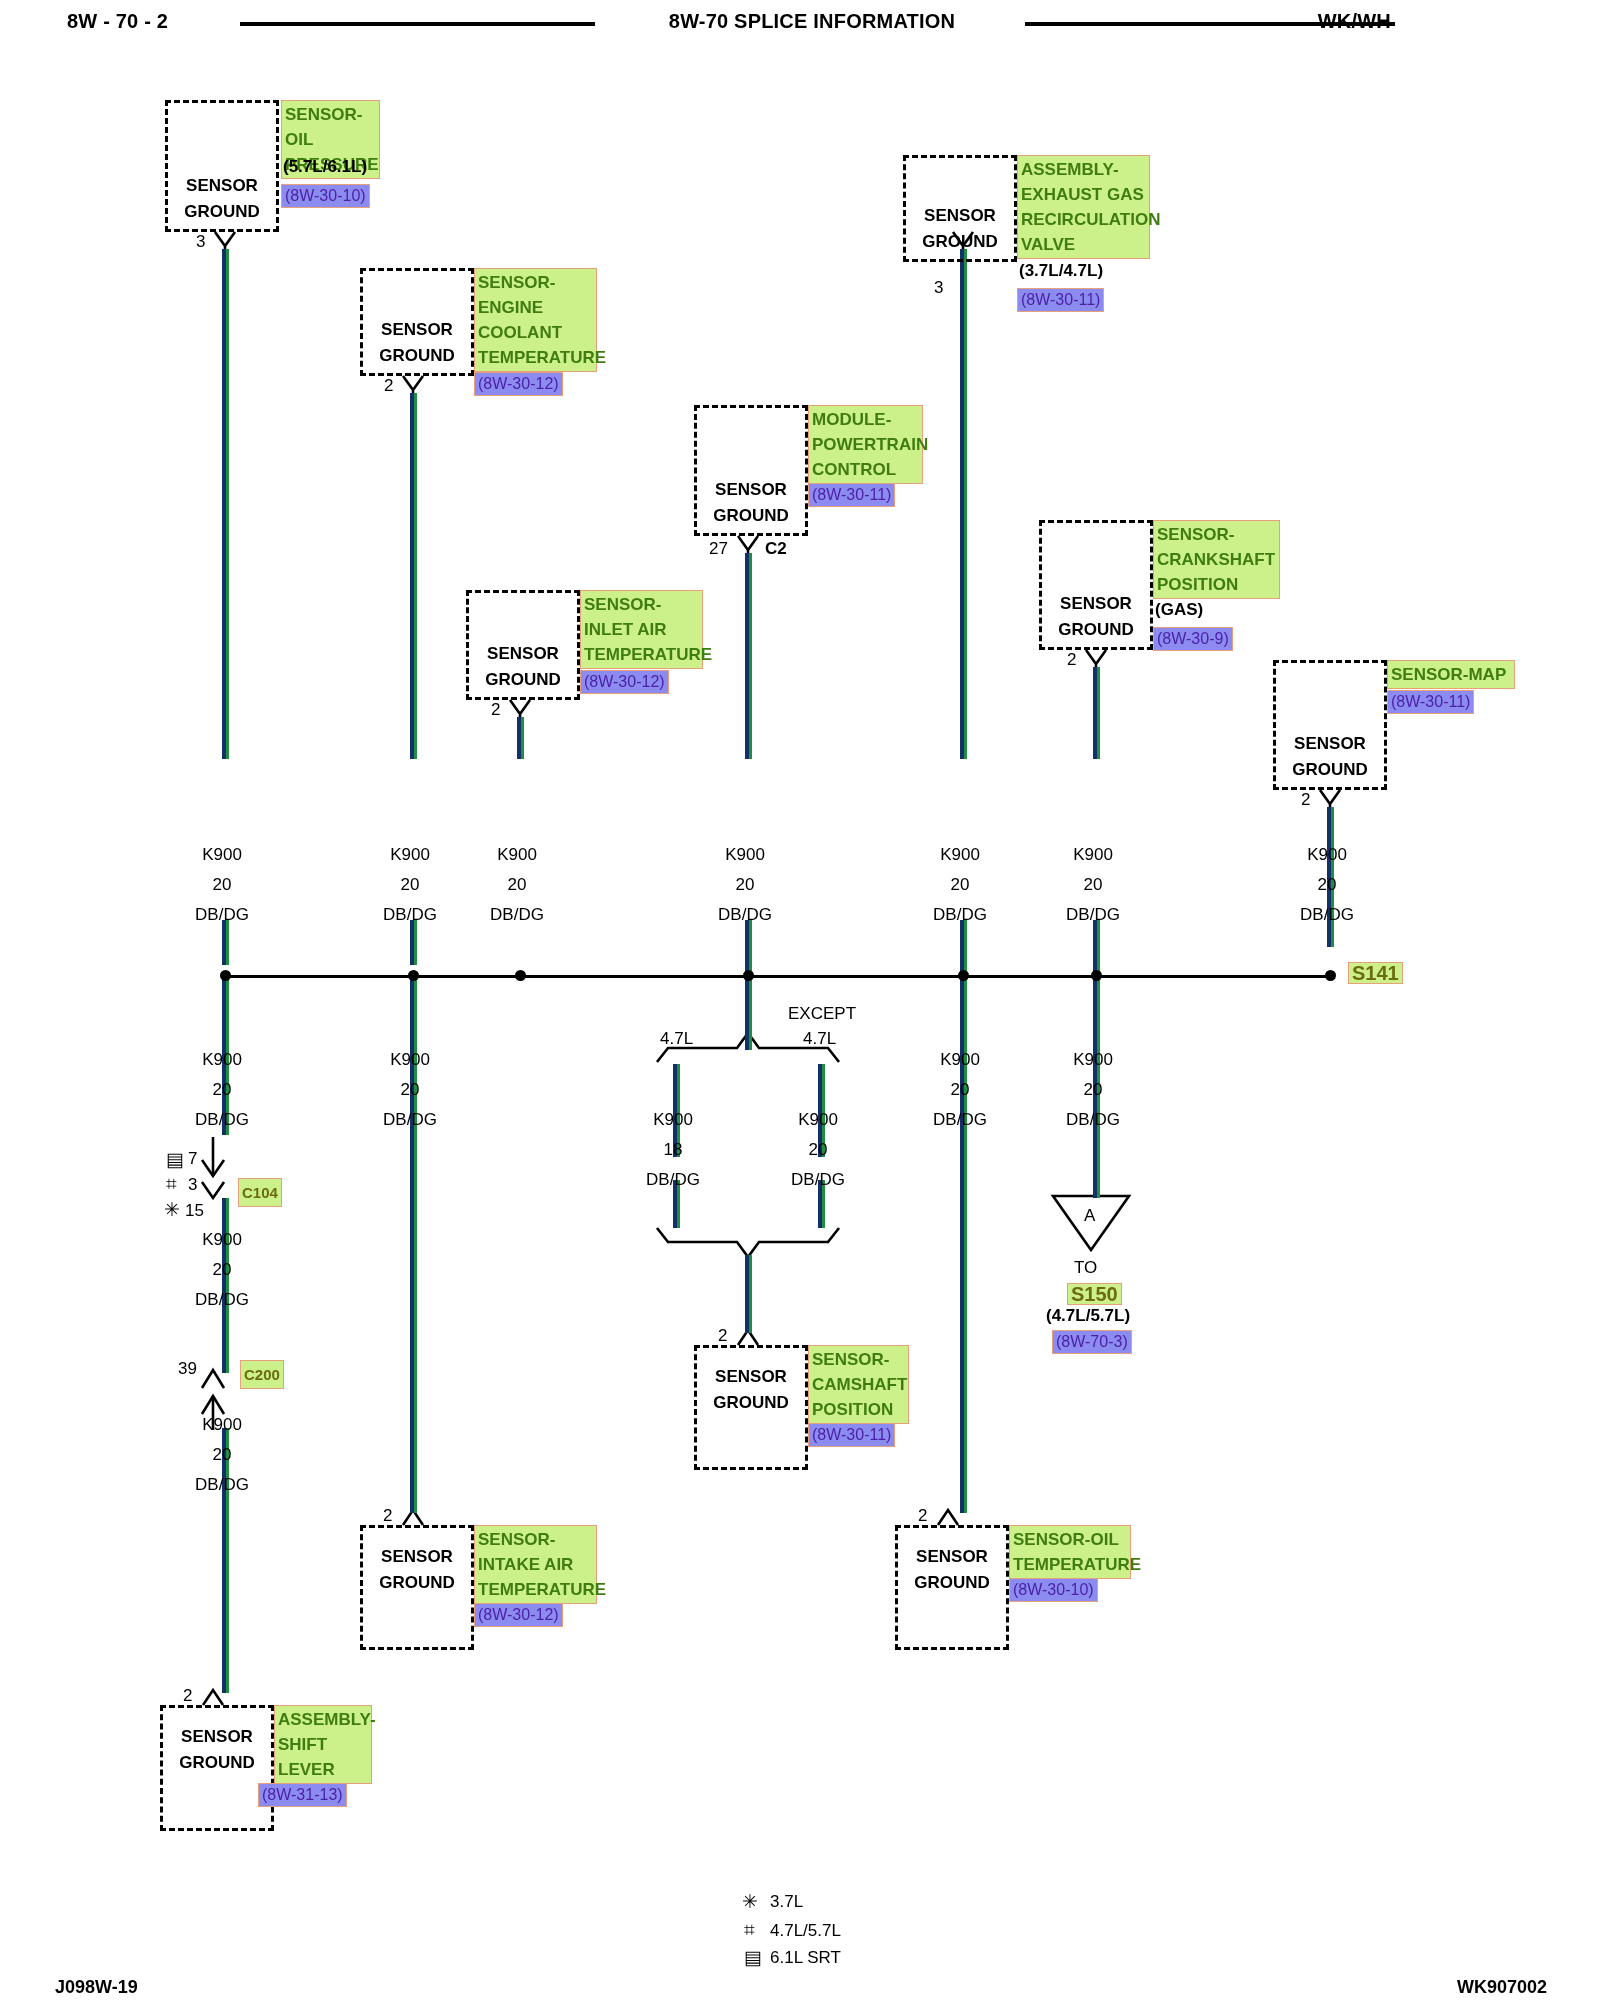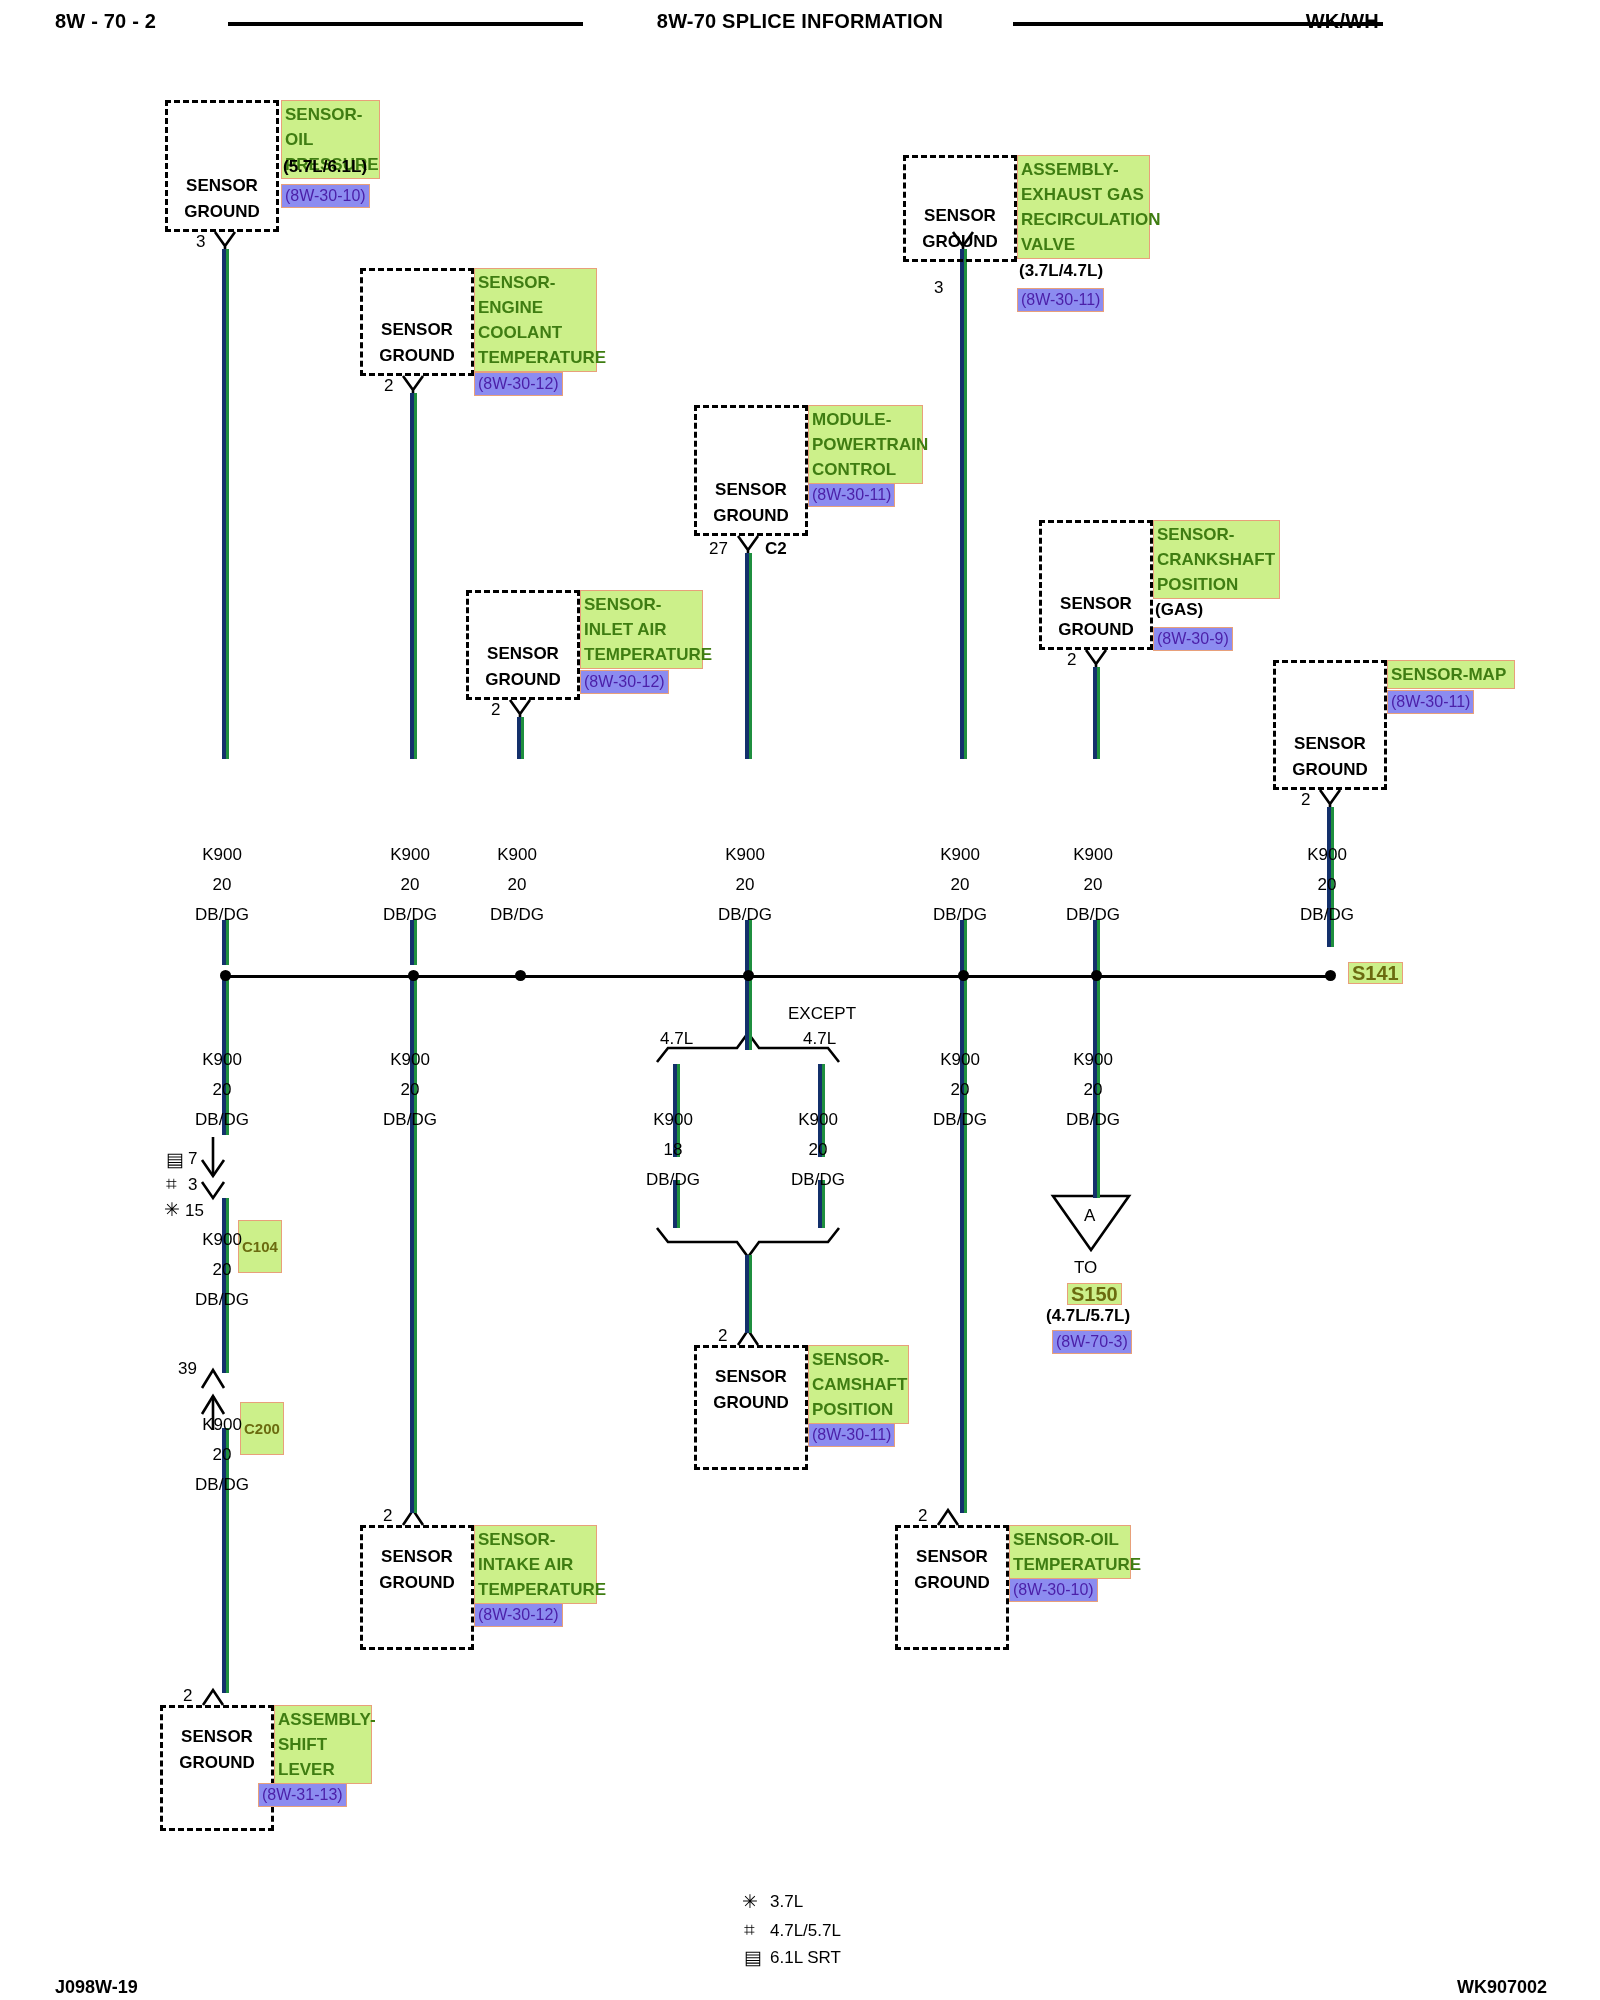--- a/index.html
+++ b/index.html
@@ -5,21 +5,21 @@
 <style>
   html,body{margin:0;padding:0;background:#ffffff;}
   body{
     width:1600px;height:2000px;position:relative;overflow:hidden;
     font-family:"Liberation Sans", sans-serif;
     color:#000;
     -webkit-font-smoothing:antialiased;
   }
 
   
-  #page-header{position:absolute;left:0;top:0;width:1432px;height:44px;}
+  #page-header{position:absolute;left:12px;top:0;width:1432px;height:44px;}
   .hdr-text{position:absolute;font-weight:bold;font-size:20px;letter-spacing:.2px;white-space:nowrap;}
   #hdr-left{left:55px;top:10px;}
   #hdr-center{left:0;top:10px;width:1600px;text-align:center;}
   #hdr-right{right:53px;top:10px;}
   .hdr-rule{position:absolute;height:4px;background:#000;top:22px;}
   #hdr-rule-left{left:228px;width:355px;}
   #hdr-rule-right{left:1013px;width:370px;}
 
   
   .footer-text{position:absolute;font-size:18px;font-weight:bold;white-space:nowrap;}
@@ -87,21 +87,21 @@
 
   
   #symbol-layer{position:absolute;left:0;top:0;width:1600px;height:2000px;pointer-events:none;}
 
   
   .legend-row{position:absolute;font-size:17px;white-space:nowrap;}
   .legend-sym{position:absolute;font-size:19px;}
 
   .conn-tag{
     position:absolute;background:#ccf08a;border:1px solid #e8a07a;
-    color:#6b6b10;font-weight:bold;font-size:15px;line-height:19px;padding:16px 3px;white-space:nowrap;margin-top:42px;
+    color:#6b6b10;font-weight:bold;font-size:15px;line-height:19px;padding:4px 3px;white-space:nowrap;
   }
 </style>
 </head>
 <body>
 
 <div id="page-header">
   <div class="hdr-text" id="hdr-left">8W - 70 - 2</div>
   <div class="hdr-rule" id="hdr-rule-left"></div>
   <div class="hdr-text" id="hdr-center">8W-70 SPLICE INFORMATION</div>
   <div class="hdr-rule" id="hdr-rule-right"></div>

